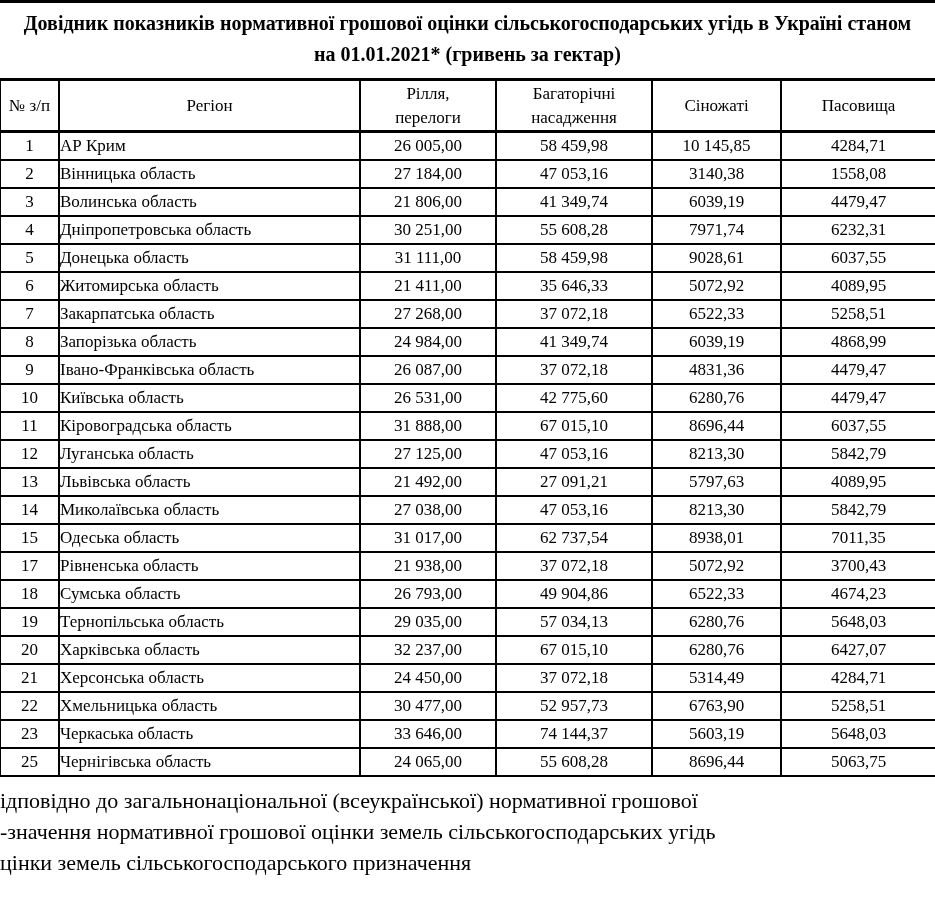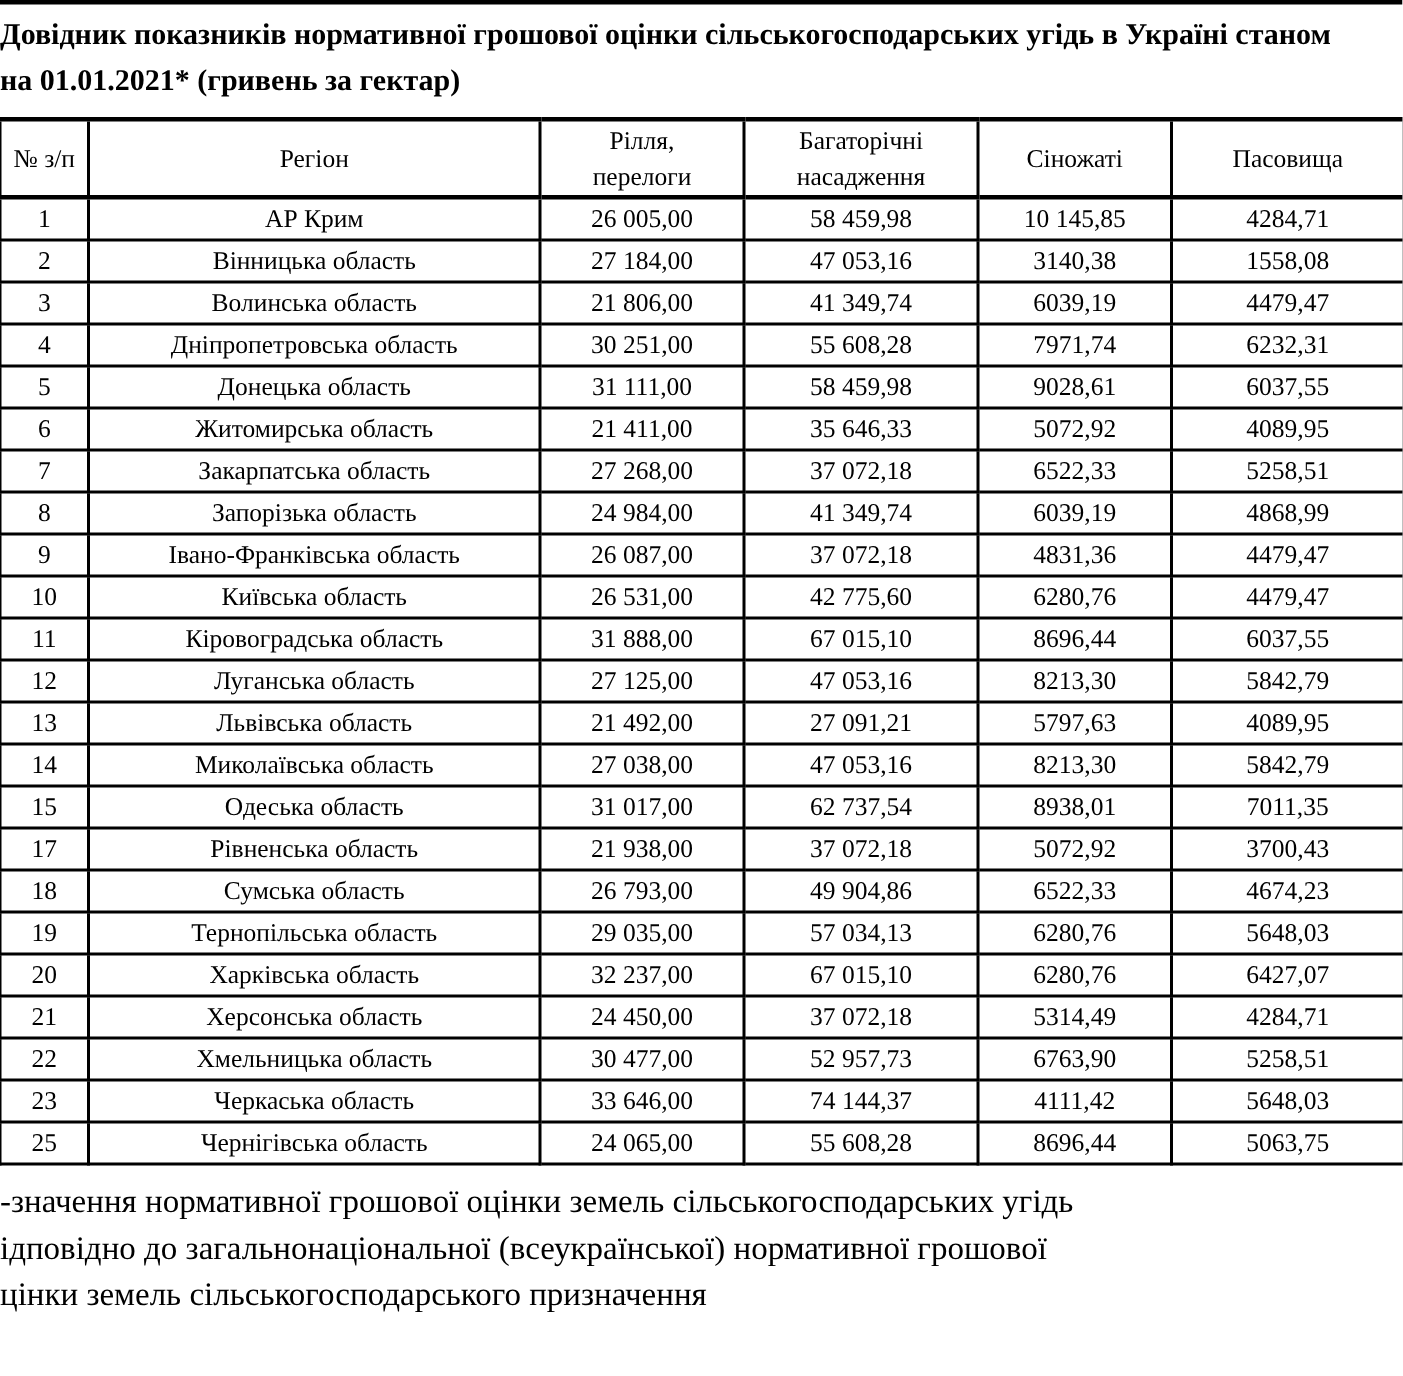--- a/index.html
+++ b/index.html
@@ -14,21 +14,21 @@
     color: #000000;
     font-family: "Liberation Serif", "DejaVu Serif", serif;
   }
   .top-rule {
     width: 100%;
     height: 3px;
     background: #000000;
   }
   .doc-title {
     padding-top: 5px;
-    text-align: left;
+    text-align: center;
     font-weight: bold;
     font-size: 20px;
     line-height: 31px;
     white-space: nowrap;
   }
   table.valuation {
     border-collapse: collapse;
     table-layout: fixed;
     width: 936px;
     margin-left: -1px;
@@ -50,21 +50,21 @@
     padding: 0;
     border-bottom: 3px solid #000000;
     border-top: 3px solid #000000;
   }
   table.valuation tbody td {
     height: 26px;
     padding: 0;
     vertical-align: middle;
   }
   .c-num  { text-align: center; }
-  .c-region { text-align: center; padding-left: 5px; }
+  .c-region { text-align: left; padding-left: 5px; }
   .c-val  { text-align: center; }
   .footnote {
     margin-top: 8px;
     font-size: 22px;
     line-height: 31px;
     white-space: nowrap;
   }
 </style>
 </head>
 <body>
@@ -288,35 +288,35 @@
     <td class="c-val">52 957,73</td>
     <td class="c-val">6763,90</td>
     <td class="c-val">5258,51</td>
   </tr>
 
   <tr>
     <td class="c-num">23</td>
     <td class="c-region">Черкаська область</td>
     <td class="c-val">33 646,00</td>
     <td class="c-val">74 144,37</td>
-    <td class="c-val">4111,42</td>
+    <td class="c-val">5603,19</td>
     <td class="c-val">5648,03</td>
   </tr>
 
 
   <tr>
     <td class="c-num">25</td>
     <td class="c-region">Чернігівська область</td>
     <td class="c-val">24 065,00</td>
     <td class="c-val">55 608,28</td>
     <td class="c-val">8696,44</td>
     <td class="c-val">5063,75</td>
   </tr>
 </tbody>
   </table>
 
   <div class="footnote">
+    <div>ідповідно до загальнонаціональної (всеукраїнської) нормативної грошової</div>
     <div>-значення нормативної грошової оцінки земель сільськогосподарських угідь</div>
-    <div>ідповідно до загальнонаціональної (всеукраїнської) нормативної грошової</div>
     <div>цінки земель сільськогосподарського призначення</div>
   </div>
 
 </div>
 
 </body></html>

